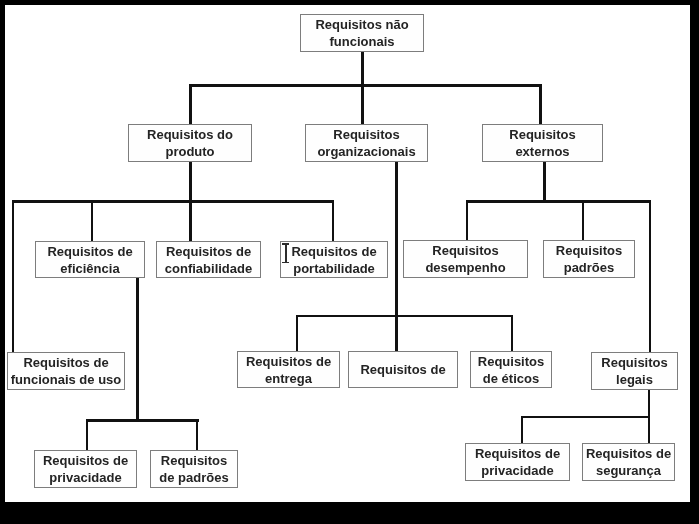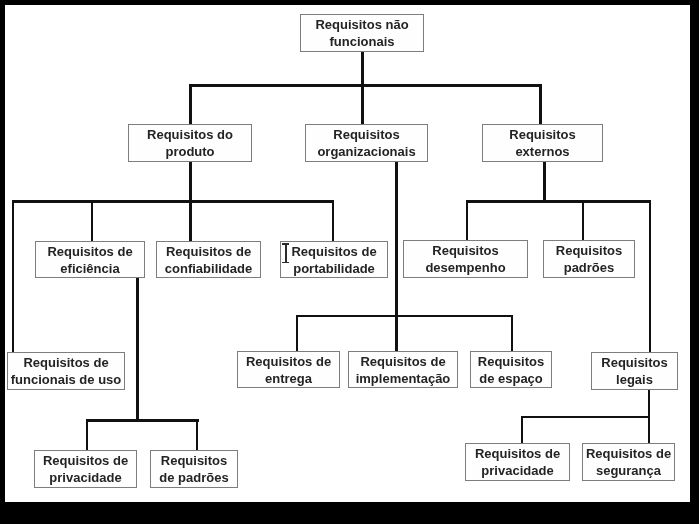--- a/index.html
+++ b/index.html
@@ -124,25 +124,24 @@
     <div class="node" style="left: 7px; top: 352px; width: 118px; height: 38px; border-color: rgb(125, 125, 125); color: rgb(36, 36, 36);">
       <div>Requisitos de</div>
       <div>funcionais de uso</div>
     </div>
     <div class="node" style="left: 237px; top: 351px; width: 103px; height: 37px; border-color: rgb(125, 125, 125); color: rgb(36, 36, 36);">
       <div>Requisitos de</div>
       <div>entrega</div>
     </div>
     <div class="node" style="left: 348px; top: 351px; width: 110px; height: 37px; border-color: rgb(125, 125, 125); color: rgb(36, 36, 36);">
       <div>Requisitos de</div>
-      <div>implementação</div>
     </div>
     <div class="node" style="left: 470px; top: 351px; width: 82px; height: 37px; border-color: rgb(125, 125, 125); color: rgb(36, 36, 36);">
       <div>Requisitos</div>
-      <div>de espaço</div>
+      <div>de éticos</div>
     </div>
     <div class="node" style="left: 591px; top: 352px; width: 87px; height: 38px; border-color: rgb(125, 125, 125); color: rgb(36, 36, 36);">
       <div>Requisitos</div>
       <div>legais</div>
     </div>
     <div class="node" style="left: 34px; top: 450px; width: 103px; height: 38px; border-color: rgb(125, 125, 125); color: rgb(36, 36, 36);">
       <div>Requisitos de</div>
       <div>privacidade</div>
     </div>
     <div class="node" style="left: 150px; top: 450px; width: 88px; height: 38px; border-color: rgb(125, 125, 125); color: rgb(36, 36, 36);">

